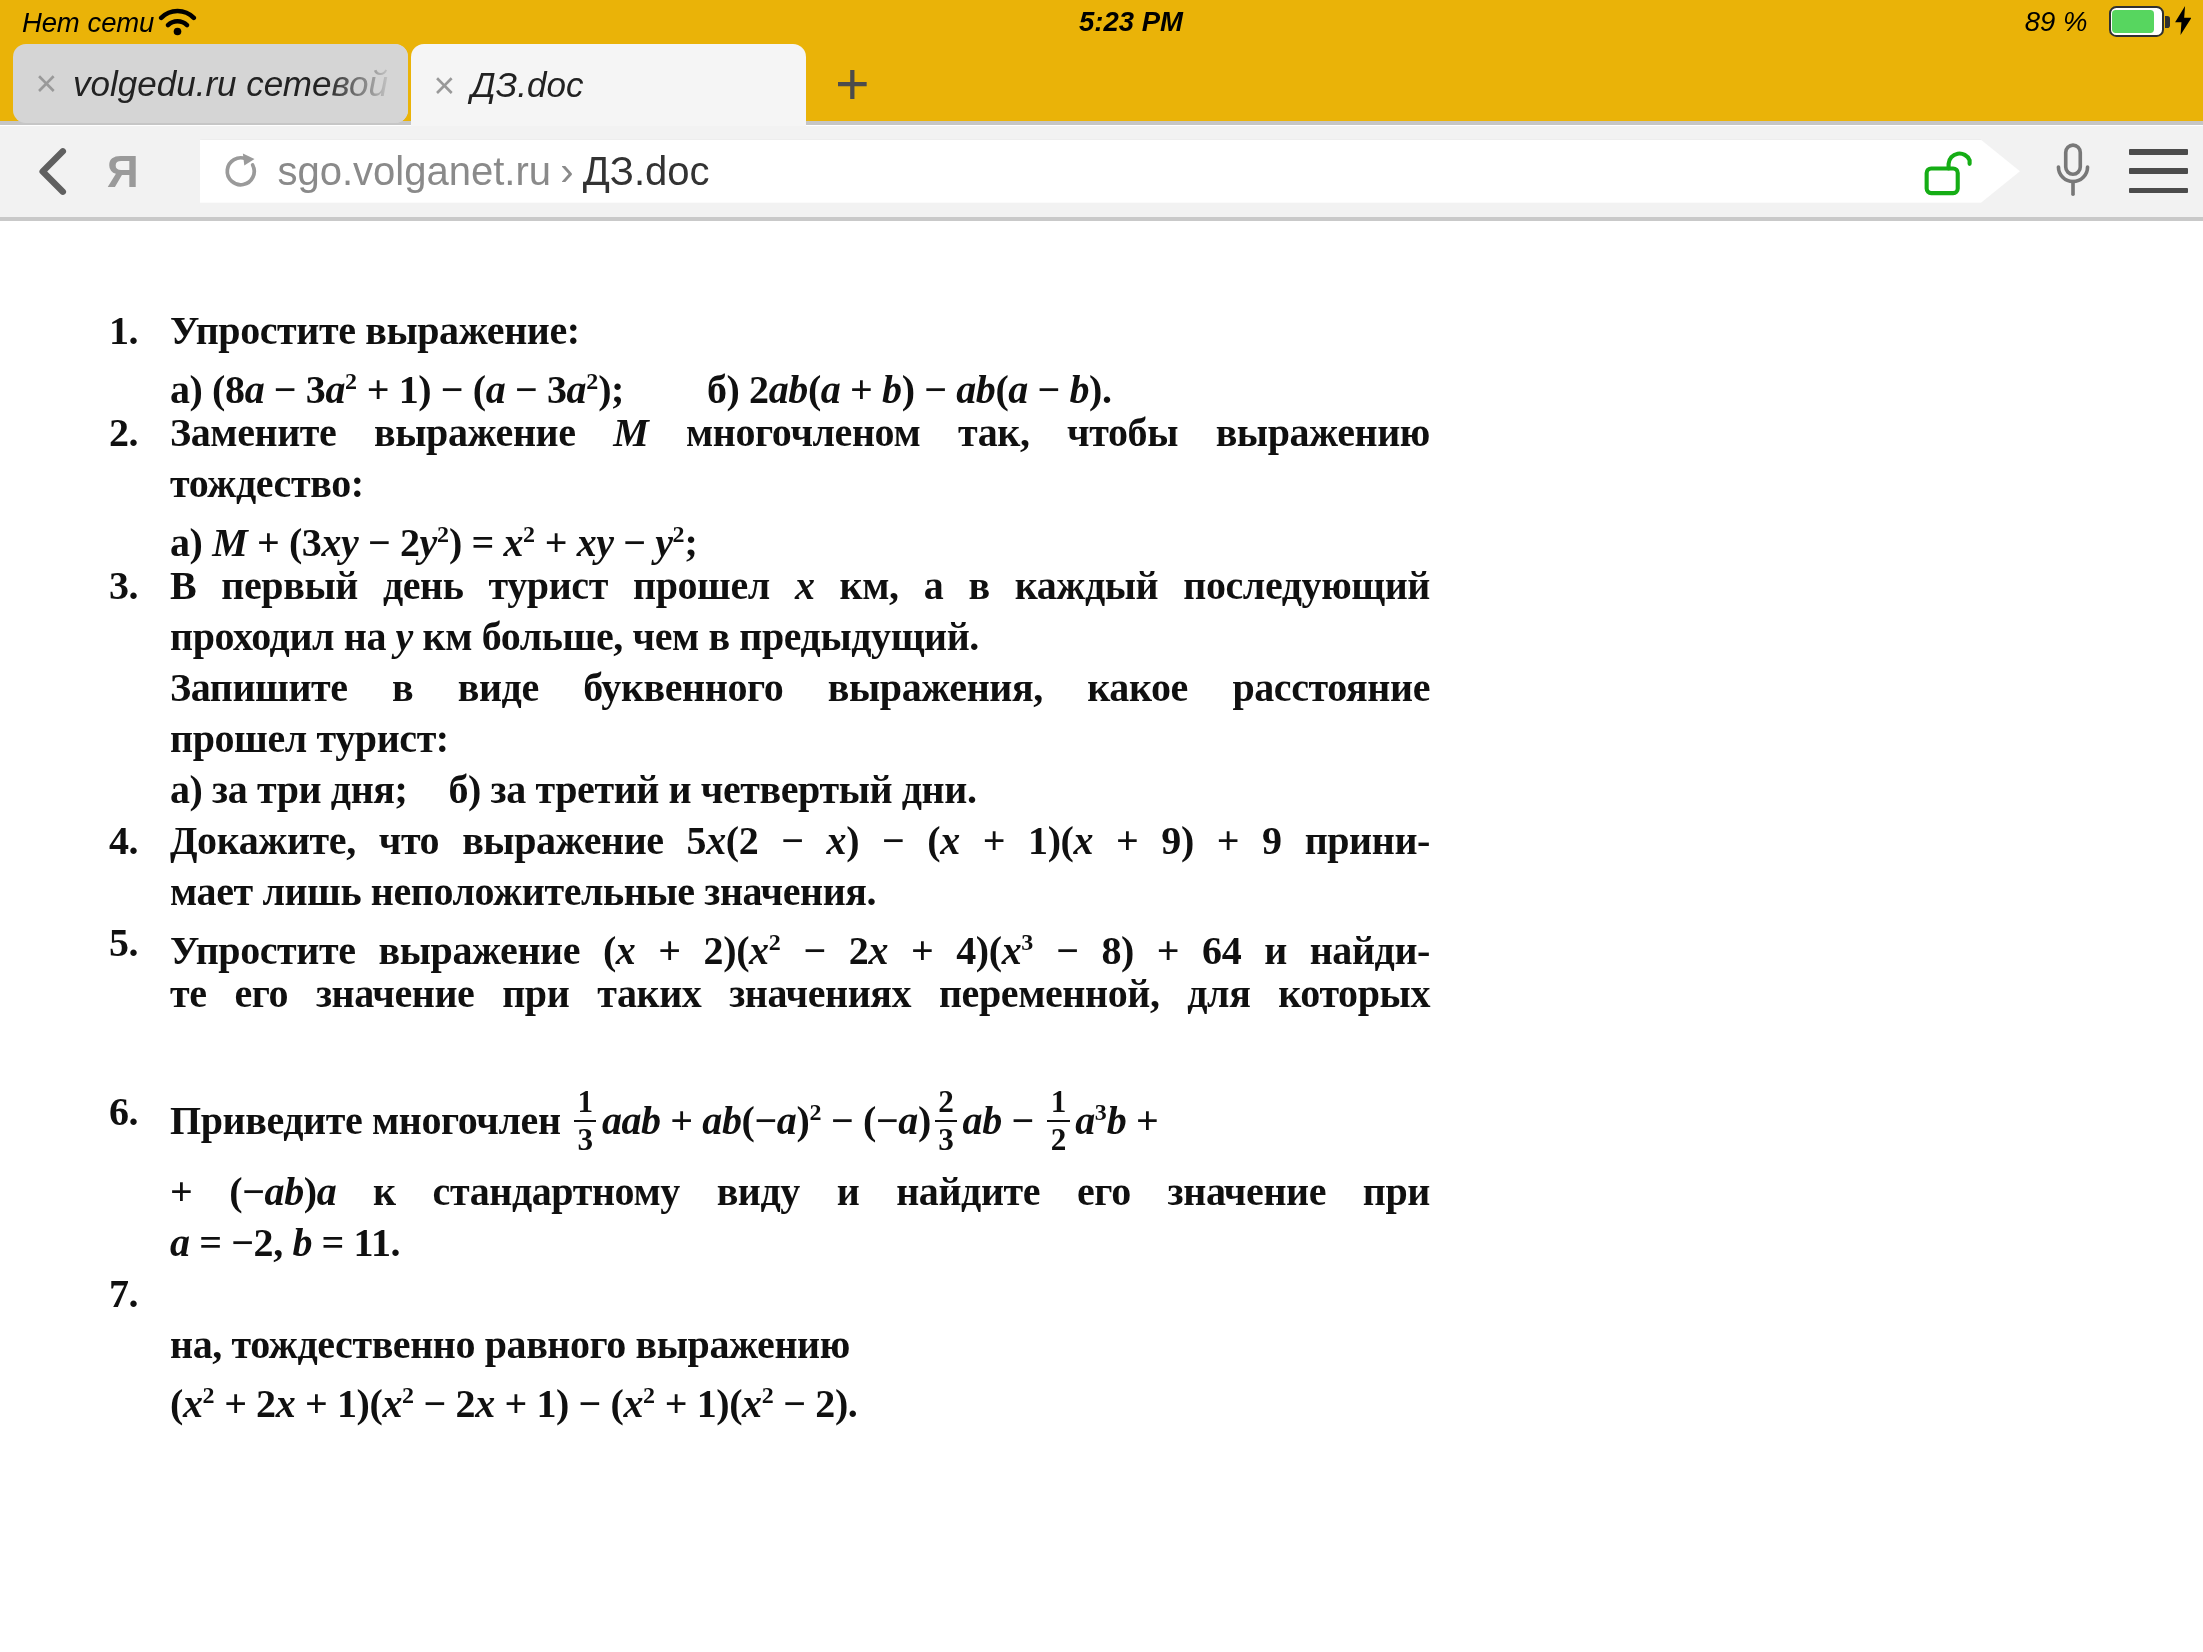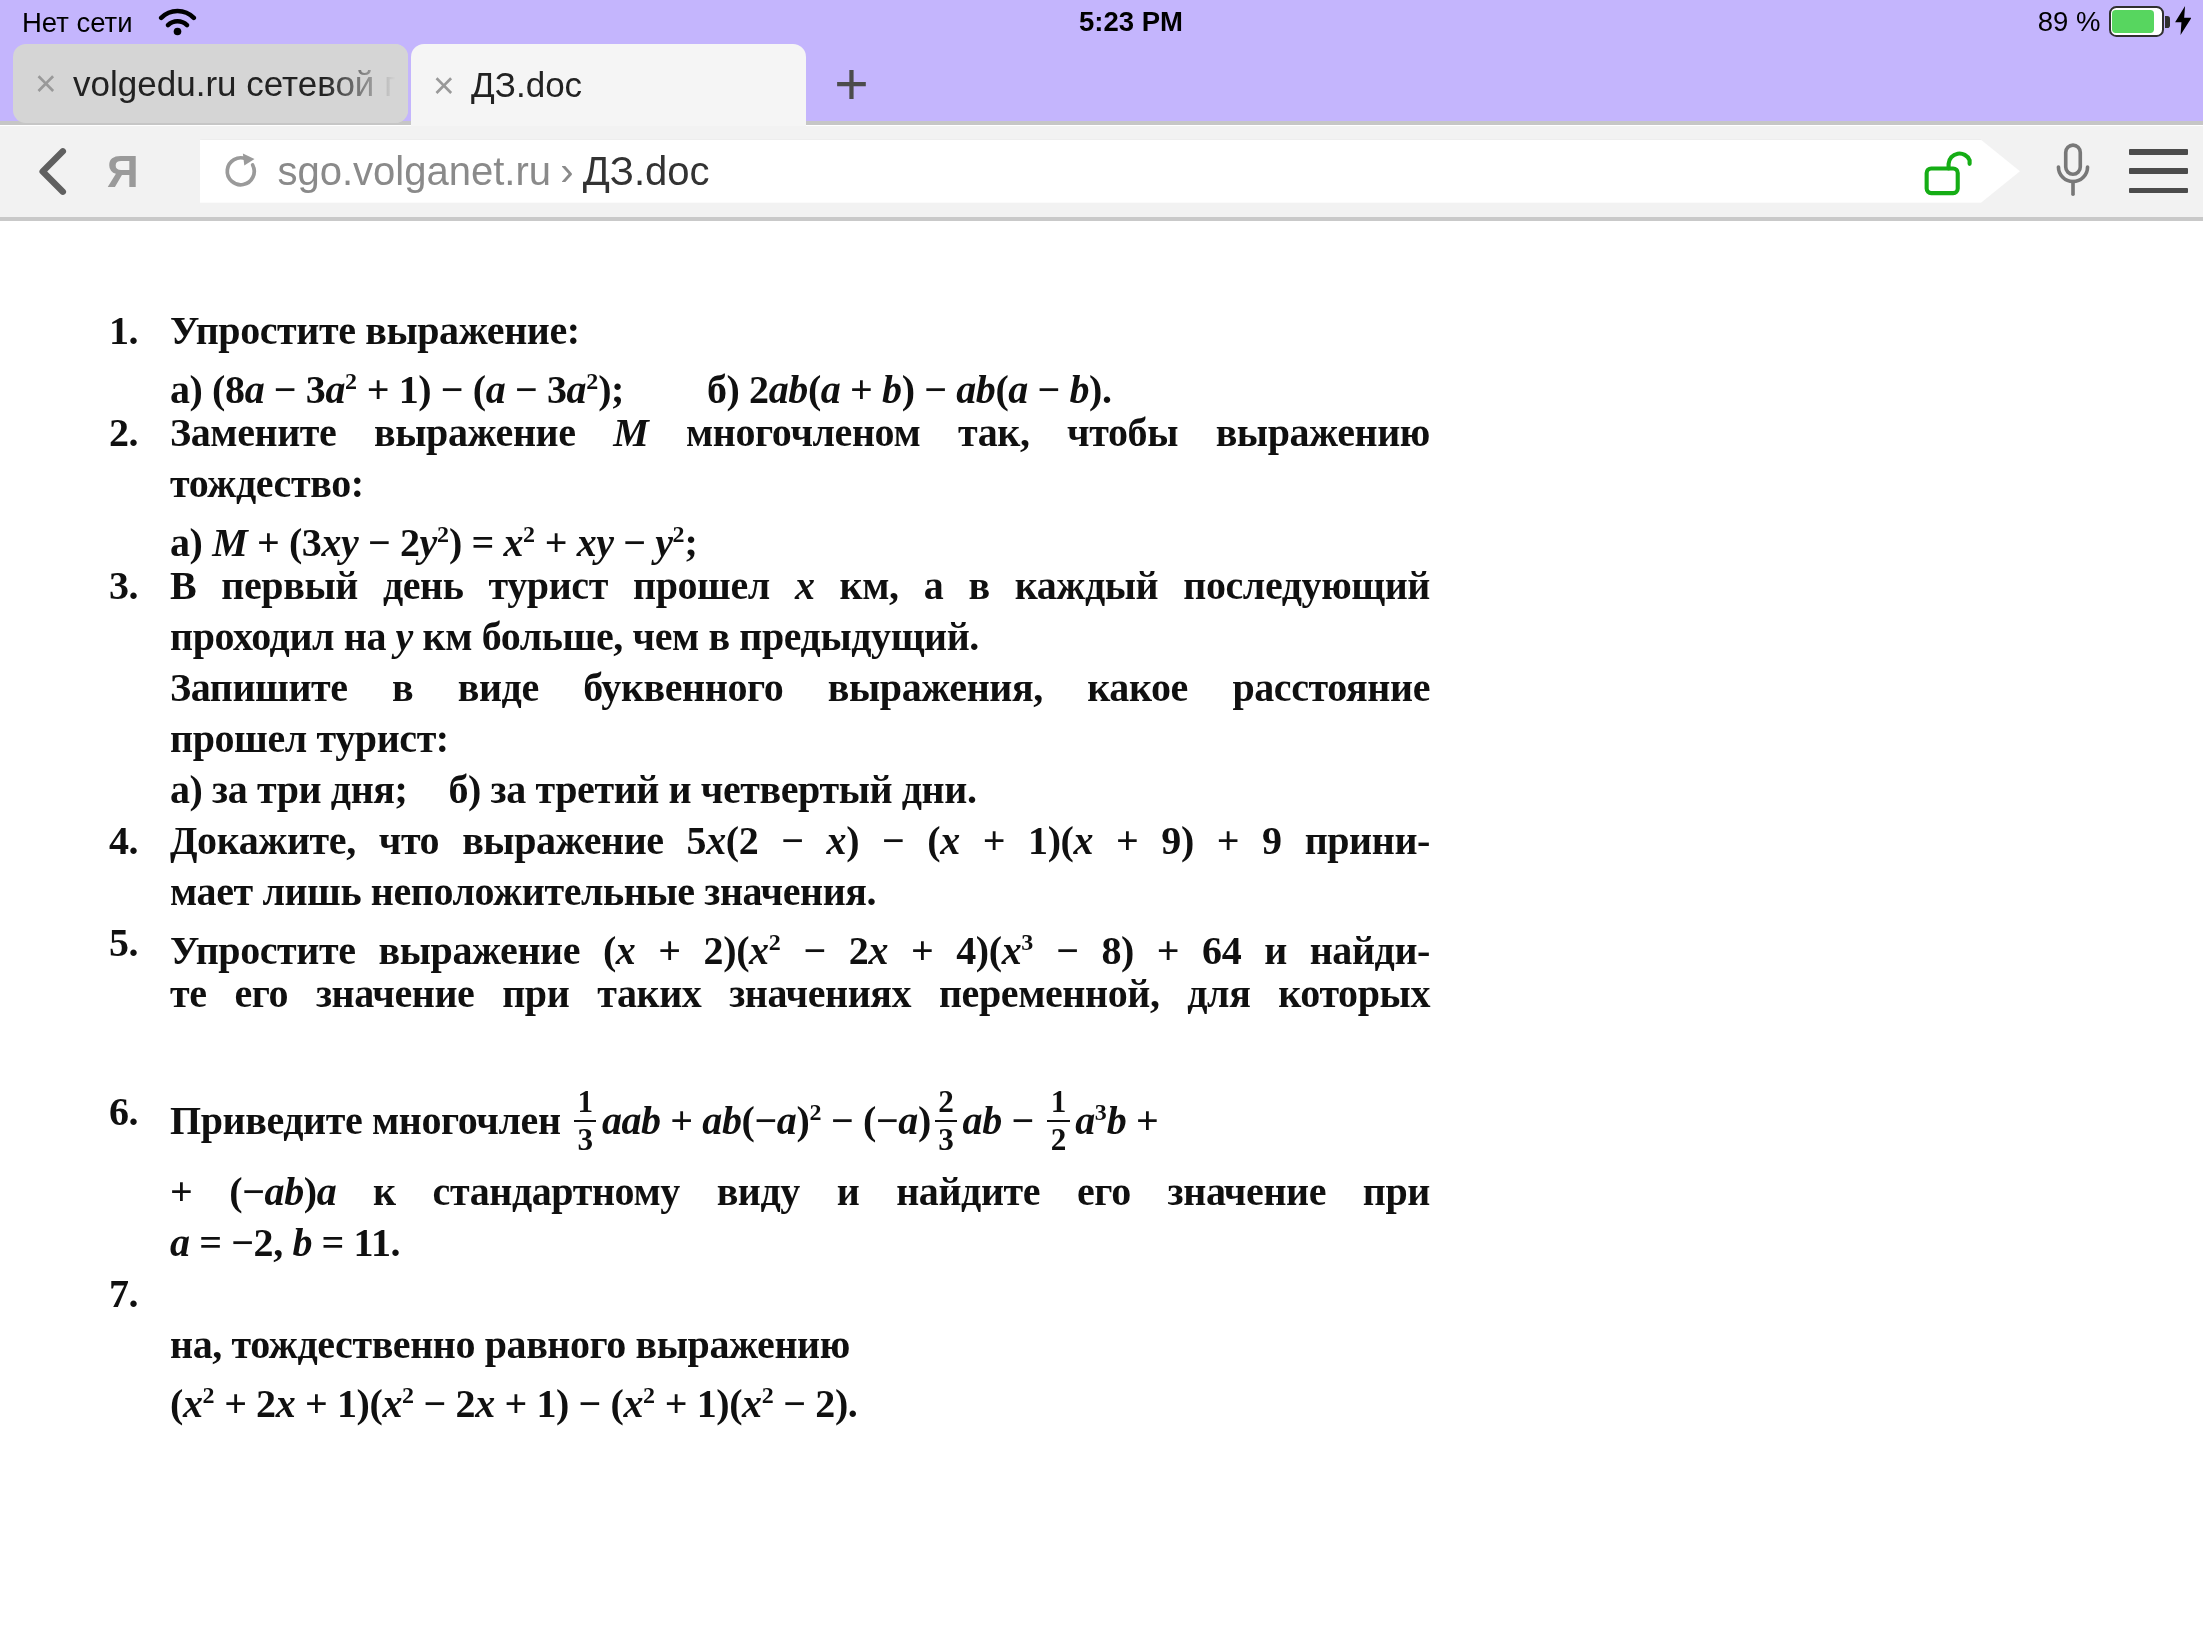--- a/index.html
+++ b/index.html
@@ -1,29 +1,29 @@
 <!DOCTYPE html>
 <html style="font-size:14.7px"><head>
 <meta charset="utf-8">
 <style>
   html,body{margin:0;padding:0;}
   body{width:2204px;height:1653px;overflow:hidden;background:#ffffff;
        font-family:"Liberation Sans",sans-serif;-webkit-font-smoothing:antialiased;}
   .screen{position:relative;width:2204px;height:1653px;background:#ffffff;}
 
   
-  .top-chrome{position:absolute;left:0;top:0;width:2204px;height:121px;background:#c4b5fd;
-              border-bottom:4.6px solid #c6c6c6;}
+  .top-chrome{position:absolute;left:0;top:0;width:2204px;height:121px;background:#eab308;
+              border-bottom:4.6px solid #c6c6c6;font-style:italic;}
   .status-bar{position:absolute;left:0;top:0;width:2204px;height:44px;}
   .carrier{position:absolute;left:22px;top:7.3px;font-size:27.5px;color:#000;}
   .wifi{position:absolute;left:158px;top:7.3px;}
   .clock{position:absolute;left:0;top:6.4px;width:2204px;text-align:center;
          font-size:27.5px;font-weight:bold;color:#000;padding-left:29px;}
   .batt-wrap{position:absolute;right:13px;top:5.5px;display:flex;align-items:center;}
-  .batt-pct{font-size:27.5px;color:#000;margin-right:8px;}
+  .batt-pct{font-size:27.5px;color:#000;margin-right:21px;}
   .batt-body{position:relative;width:51px;height:27.5px;border:2.8px solid #303030;border-radius:7.3px;
              background:#fff;}
   .batt-fill{position:absolute;left:1.8px;top:1.8px;bottom:1.8px;width:42px;border-radius:3.7px;}
   .batt-nub{width:4.6px;height:12px;background:#303030;border-radius:0 2.8px 2.8px 0;margin-left:1.8px;}
   .bolt{margin-left:4.6px;}
 
   
   .tab{position:absolute;top:44px;height:79px;border-radius:13px;display:flex;align-items:center;}
   .tab-inactive{left:13px;width:395px;background:#d5d5d5;overflow:hidden;}
   .tab-active{left:411px;width:395px;height:82px;background:#f5f5f5;border-radius:13px 13px 0 0;z-index:3;}

